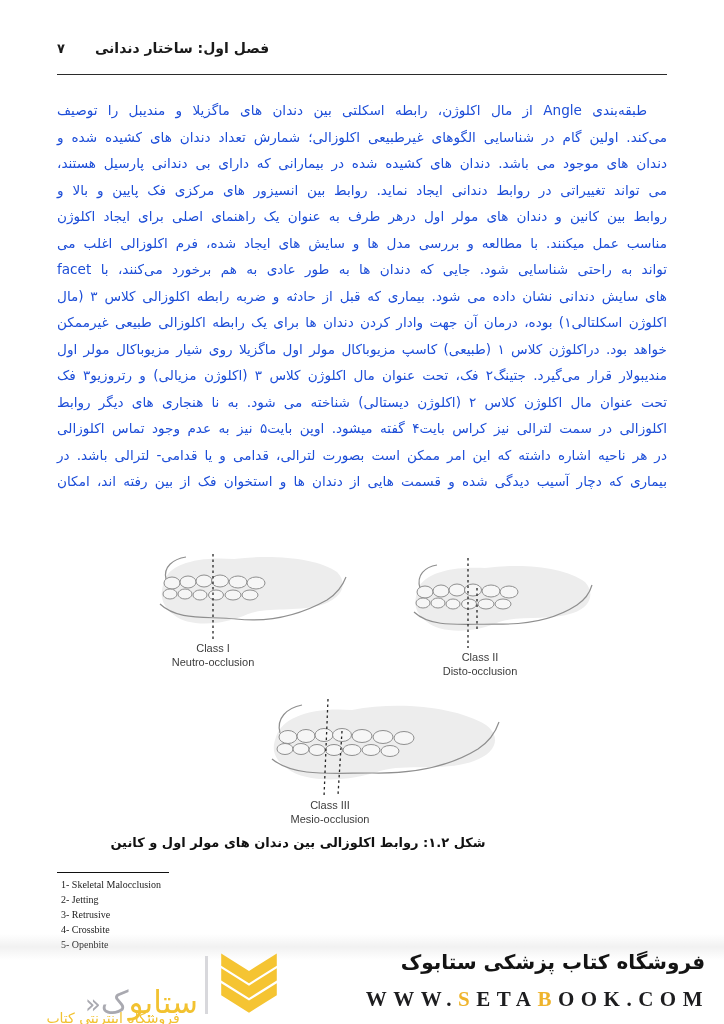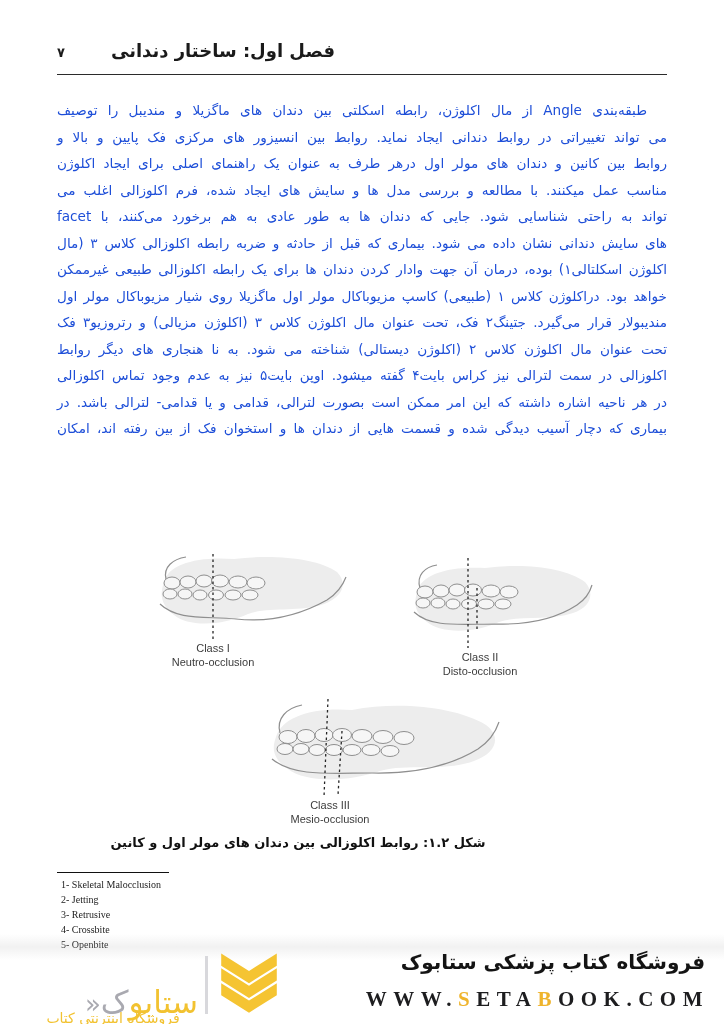--- a/index.html
+++ b/index.html
@@ -6,21 +6,21 @@
   html,body { background:#e9e9e9; }
   .page {
     position:relative; width:724px; height:1024px; margin:0 auto;
     background:#ffffff; overflow:hidden;
     font-family:"DejaVu Sans", sans-serif; color:#1a1a1a;
   }
   
   .hdr { position:absolute; left:57px; top:40px; width:610px; }
   .hdr-row { display:flex; align-items:baseline; gap:30px; }
   .hdr-num { font-size:13px; font-weight:bold; }
-  .hdr-title { font-size:18px; font-weight:bold; direction:rtl;margin-left:16px; }
+  .hdr-title { font-size:14px; font-weight:bold; direction:rtl; }
   .hdr-rule { position:absolute; left:57px; top:74px; width:610px; border-top:1.6px solid #2b2b2b; }
   
   .bodytxt {
     position:absolute; left:57px; top:97px; width:610px;
     direction:rtl; font-size:13.6px; line-height:26.5px; color:#1d4ed8;
   }
   .bline { text-align:justify; text-align-last:justify; white-space:normal; }
   .bline.first { text-indent:20px; }
   .bline.last  { text-align-last:right; }
   
@@ -66,20 +66,22 @@
   <div class="hdr">
     <div class="hdr-row">
       <span class="hdr-num">٧</span>
       <span class="hdr-title">فصل اول:  ساختار دندانی</span>
     </div>
   </div>
   <div class="hdr-rule"></div>
 
   <div class="bodytxt">
     <div class="bline first">طبقه‌بندی Angle از مال اکلوژن، رابطه اسکلتی بین دندان های ماگزیلا و مندیبل را توصیف</div>
+    <div class="bline">می‌کند. اولین گام در شناسایی الگوهای غیرطبیعی اکلوزالی؛ شمارش تعداد دندان های کشیده شده و</div>
+    <div class="bline">دندان های موجود می باشد. دندان های کشیده شده در بیمارانی که دارای بی دندانی پارسیل هستند،</div>
     <div class="bline">می تواند تغییراتی در روابط دندانی ایجاد نماید. روابط بین انسیزور های مرکزی فک پایین و بالا و</div>
     <div class="bline">روابط بین کانین و دندان های مولر اول درهر طرف به عنوان یک راهنمای اصلی برای ایجاد اکلوژن</div>
     <div class="bline">مناسب عمل میکنند. با مطالعه و بررسی مدل ها و سایش های ایجاد شده، فرم اکلوزالی اغلب می</div>
     <div class="bline">تواند به راحتی شناسایی شود. جایی که دندان ها به طور عادی به هم برخورد می‌کنند، با facet</div>
     <div class="bline">های سایش دندانی نشان داده می شود. بیماری که قبل از حادثه و ضربه رابطه اکلوزالی کلاس ۳ (مال</div>
     <div class="bline">اکلوژن اسکلتالی۱) بوده، درمان آن جهت وادار کردن دندان ها برای یک رابطه اکلوزالی طبیعی غیرممکن</div>
     <div class="bline">خواهد بود. دراکلوژن کلاس ۱ (طبیعی) کاسپ مزیوباکال مولر اول ماگزیلا روی شیار مزیوباکال مولر اول</div>
     <div class="bline">مندیبولار قرار می‌گیرد. جتینگ۲ فک، تحت عنوان مال اکلوژن کلاس ۳ (اکلوژن مزیالی) و رتروزیو۳ فک</div>
     <div class="bline">تحت عنوان مال اکلوژن کلاس ۲ (اکلوژن دیستالی) شناخته می شود. به نا هنجاری های دیگر روابط</div>
     <div class="bline">اکلوزالی در سمت لترالی نیز کراس بایت۴ گفته میشود. اوپن بایت۵ نیز به عدم وجود تماس اکلوزالی</div>

